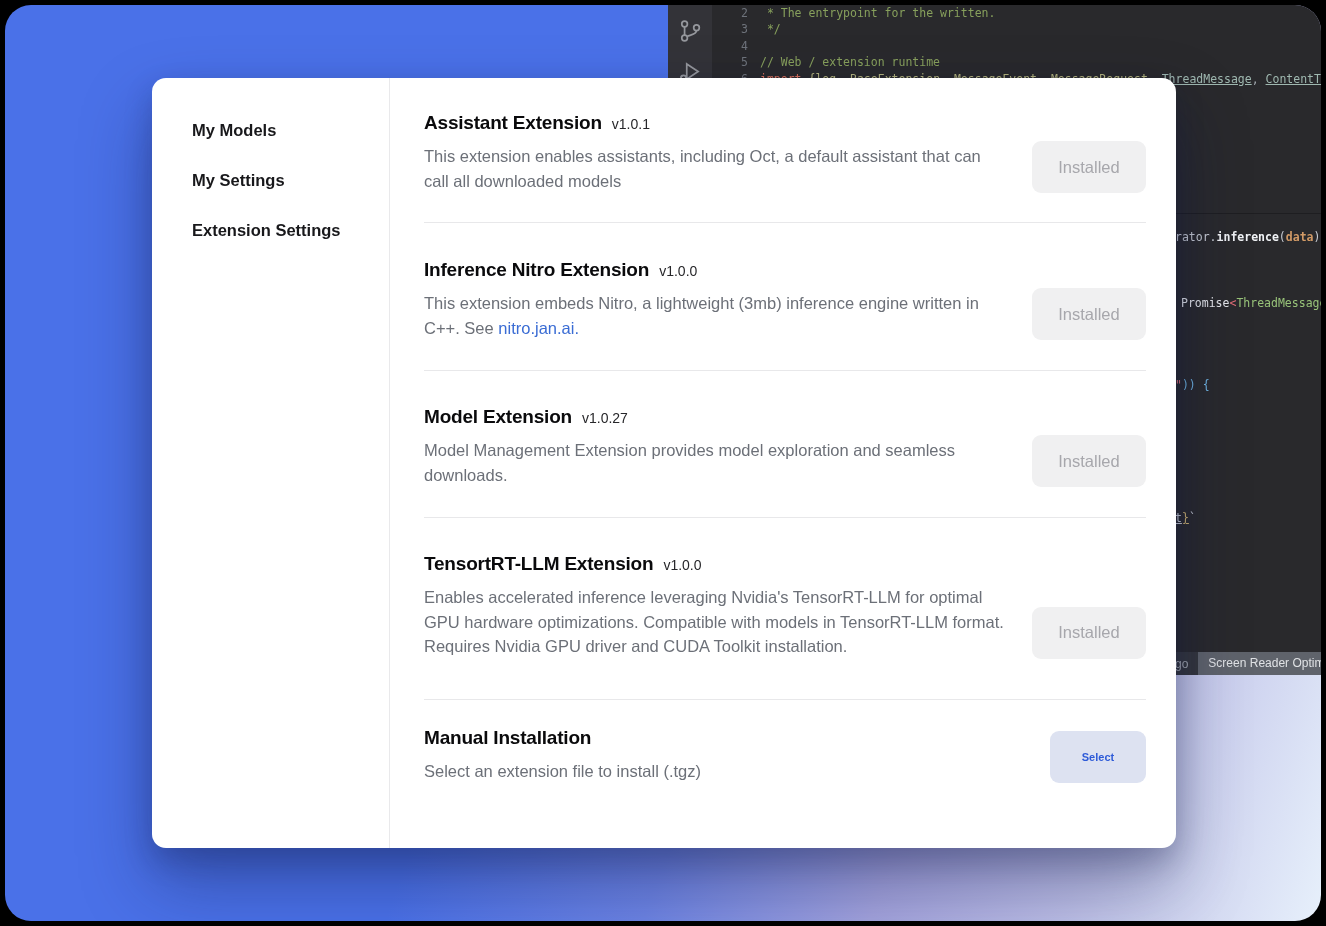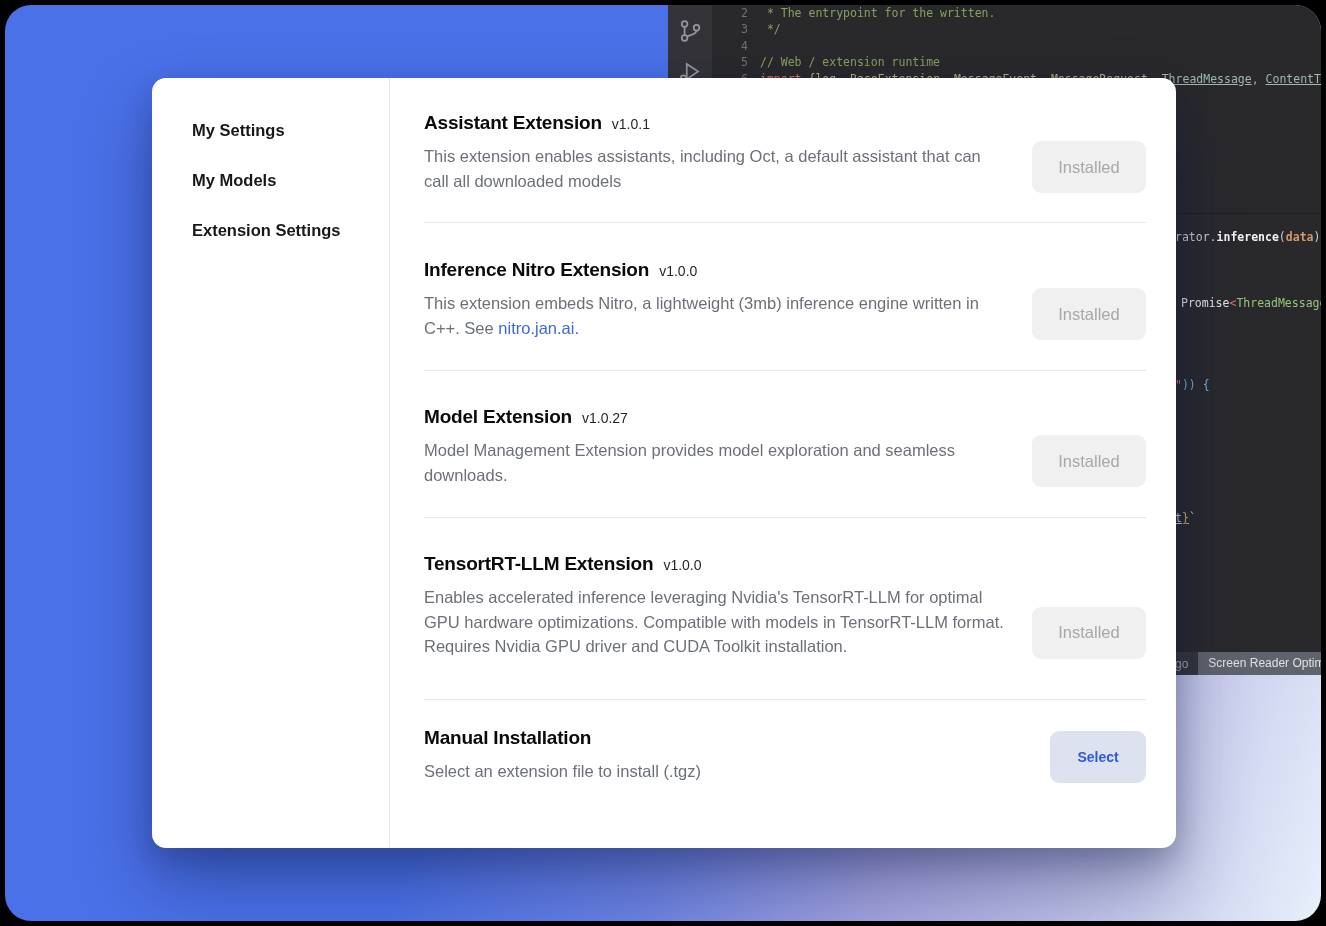--- a/index.html
+++ b/index.html
@@ -44,21 +44,21 @@
   .s4{padding:35px 0 40px;}
   .s5{padding:27px 0 0;border-bottom:none;}
   .title-row{display:flex;align-items:baseline;gap:10px;}
   .ext-name{font-size:19px;font-weight:700;color:#0a0a0c;letter-spacing:-.2px;}
   .ext-version{font-size:14px;color:#27272a;}
   .ext-desc{margin-top:10px;font-size:16.5px;line-height:24.5px;color:#6c7078;max-width:585px;}
   .link{color:#3a6cd4;text-decoration:none;cursor:pointer;}
   .btn{border:none;height:52px;border-radius:9px;display:flex;align-items:center;justify-content:center;
        font-family:Liberation Sans, sans-serif;flex:none;}
   .btn-installed{min-width:114px;padding:0 16px;background:#f0f0f1;color:#a7a7ac;font-size:16.5px;font-weight:500;}
-  .btn-select{min-width:96px;padding:0 18px;background:#dde2f1;color:#2e5bd8;font-size:14px;font-weight:700;cursor:pointer;}
+  .btn-select{min-width:96px;padding:0 18px;background:#dde2f1;color:#2e5bd8;font-size:11px;font-weight:700;cursor:pointer;}
 </style>
 </head>
 <body>
 
 <div class="stage">
   <div class="screen">
 
     <div class="editor">
       <div class="activity">
         <span class="act-icon sc">
@@ -110,24 +110,24 @@
 
       <div class="statusbar">
         <span class="status-left">go</span>
         <span class="status-item">Screen Reader Optimized</span>
       </div>
     </div>
 
     <div class="modal">
       <div class="sidebar">
         <div class="nav-item">
-          <span>My Settings</span>
+          <span>My Models</span>
         </div>
         <div class="nav-item">
-          <span>My Models</span>
+          <span>My Settings</span>
         </div>
         <div class="nav-item">
           <span>Extension Settings</span>
         </div>
       </div>
 
       <div class="content">
 
         <div class="section s1">
           <div>

